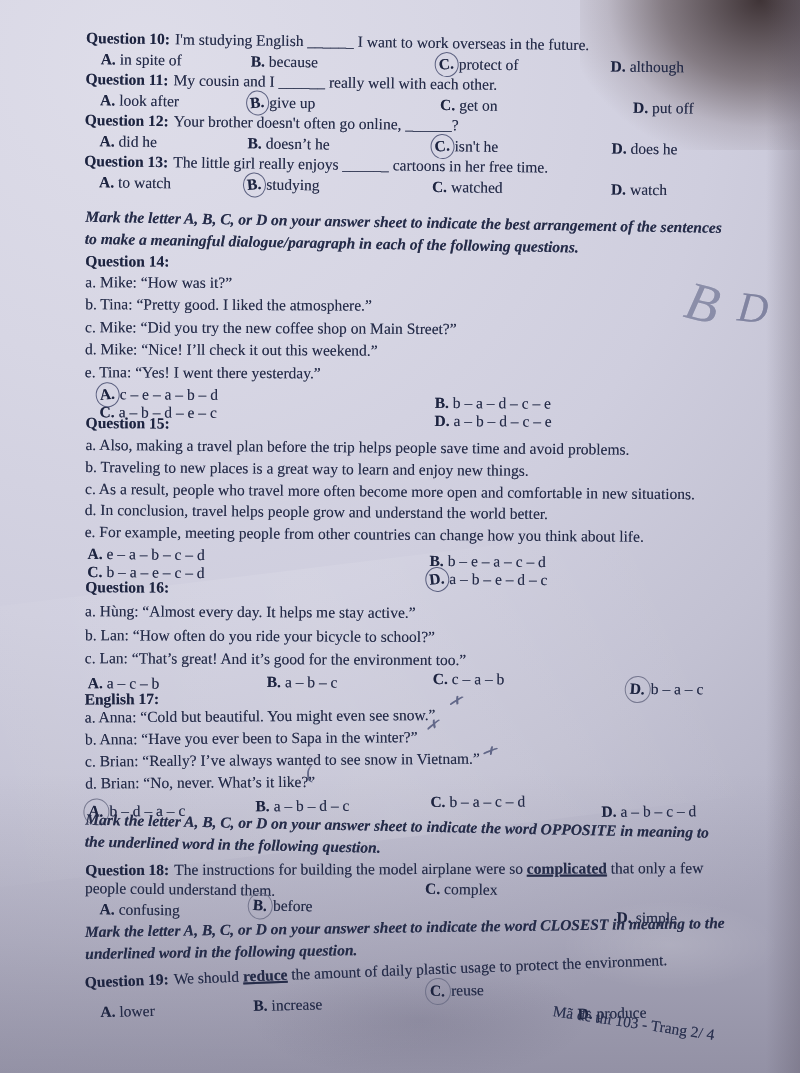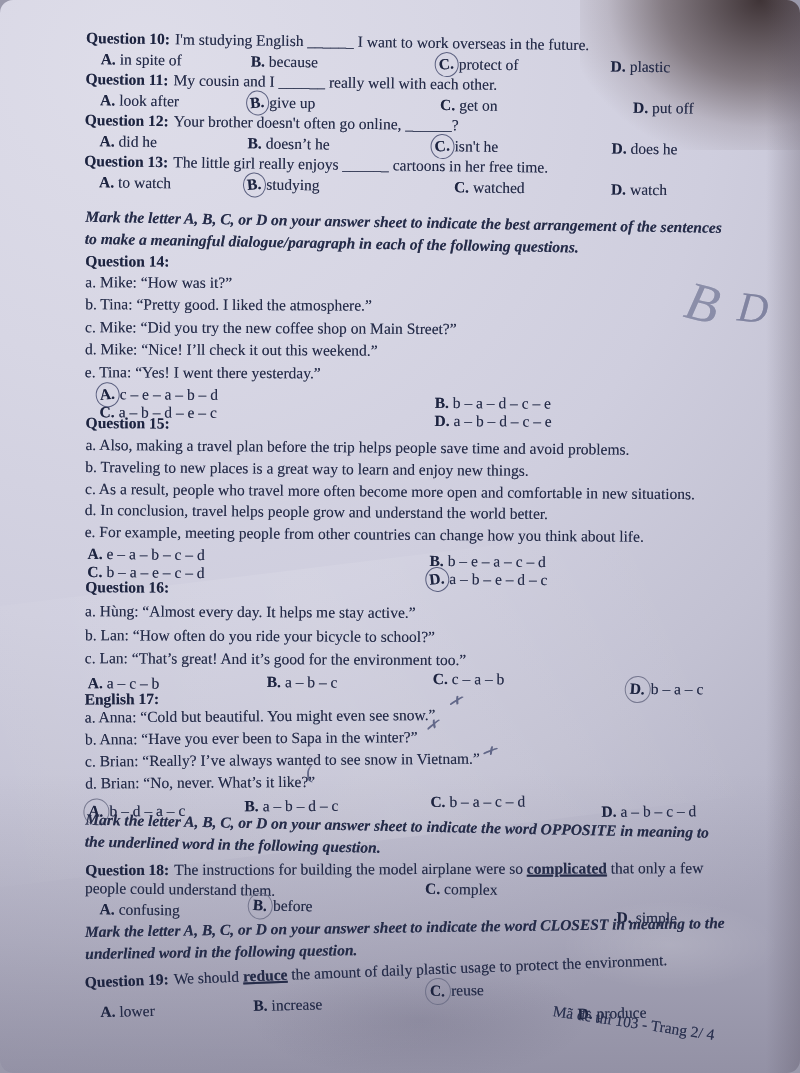--- a/index.html
+++ b/index.html
@@ -3,21 +3,20 @@
 <meta charset="utf-8">
 <style>
   html,body{margin:0;padding:0;background:#9a99ab;}
   .photo{
     position:relative;width:800px;height:1073px;overflow:hidden;
     font-family:"Liberation Serif","DejaVu Serif",serif;
     color:#252c49;
     background:
       radial-gradient(130% 95% at 18% 6%, #dedde9 0%, #d7d6e4 30%, #cfcede 55%, #c2c1d2 78%, #b1b0c3 100%);
     text-shadow:0 0 .6px rgba(37,44,73,.55);
-    border-radius:13px;
   }
   .ov{position:absolute;pointer-events:none;}
   .corner{top:-70px;right:-80px;width:300px;height:220px;
     background:radial-gradient(ellipse at 60% 32%, rgba(56,44,46,.95) 0%, rgba(82,68,70,.6) 38%, rgba(120,106,112,.25) 60%, rgba(120,106,112,0) 78%);}
   .edge-r{top:0;right:0;width:34px;height:100%;
     background:linear-gradient(to left, rgba(86,78,92,.30), rgba(86,78,92,0));}
   .shade-bottom{left:0;bottom:0;width:100%;height:300px;
     background:linear-gradient(to bottom, rgba(90,86,108,0), rgba(90,86,108,.16) 55%, rgba(78,74,96,.30) 100%);}
   .sheen{left:-10%;top:52%;width:120%;height:26%;transform:rotate(-7deg);
     background:linear-gradient(75deg, rgba(255,255,255,0), rgba(255,255,255,.10) 45%, rgba(255,255,255,0) 80%);}
@@ -55,21 +54,21 @@
   <div class="ov wrinkle-a"></div>
   <div class="ov wrinkle-b"></div>
 
   <section class="sec" style="top:32px;transform:rotate(.8deg)">
     <div class="qblock">
       <div class="qhead"><span class="qlabel">Question 10:</span><span>I'm studying English ______ I want to work overseas in the future.</span></div>
       <div class="optrow">
         <span class="opt" style="left:15px"><span class="ol">A.</span><span>in spite of</span></span>
         <span class="opt" style="left:165px"><span class="ol">B.</span><span>because</span></span>
         <span class="opt" style="left:353px"><span class="ol circ">C.</span><span>protect of</span></span>
-        <span class="opt" style="left:525px"><span class="ol">D.</span><span>plastic</span></span>
+        <span class="opt" style="left:525px"><span class="ol">D.</span><span>although</span></span>
       </div>
     </div>
     <div class="qblock">
       <div class="qhead"><span class="qlabel">Question 11:</span><span>My cousin and I ______ really well with each other.</span></div>
       <div class="optrow">
         <span class="opt" style="left:15px"><span class="ol">A.</span><span>look after</span></span>
         <span class="opt" style="left:165px"><span class="ol circ">B.</span><span>give up</span></span>
         <span class="opt" style="left:355px"><span class="ol">C.</span><span>get on</span></span>
         <span class="opt" style="left:548px"><span class="ol">D.</span><span>put off</span></span>
       </div>
@@ -81,21 +80,21 @@
         <span class="opt" style="left:163px"><span class="ol">B.</span><span>doesn’t he</span></span>
         <span class="opt" style="left:350px"><span class="ol circ">C.</span><span>isn't he</span></span>
         <span class="opt" style="left:527px"><span class="ol">D.</span><span>does he</span></span>
       </div>
     </div>
     <div class="qblock">
       <div class="qhead"><span class="qlabel">Question 13:</span><span>The little girl really enjoys ______ cartoons in her free time.</span></div>
       <div class="optrow">
         <span class="opt" style="left:15px"><span class="ol">A.</span><span>to watch</span></span>
         <span class="opt" style="left:163px"><span class="ol circ">B.</span><span>studying</span></span>
-        <span class="opt" style="left:370px"><span class="ol">C.</span><span>watched</span></span>
+        <span class="opt" style="left:348px"><span class="ol">C.</span><span>watched</span></span>
         <span class="opt" style="left:527px"><span class="ol">D.</span><span>watch</span></span>
       </div>
     </div>
   </section>
 
   <section class="sec" style="top:212px;transform:rotate(1deg)">
     <div class="instr">Mark the letter A, B, C, or D on your answer sheet to indicate the best arrangement of the sentences</div>
     <div class="instr">to make a meaningful dialogue/paragraph in each of the following questions.</div>
   </section>
 
@@ -147,21 +146,21 @@
   </section>
 
   <section class="sec" style="top:686px;transform:rotate(-.4deg)">
     <div class="qhead" style="height:18px"><span class="qlabel">English 17:</span></div>
     <div class="line" style="line-height:22px">a. Anna: “Cold but beautiful. You might even see snow.”</div>
     <div class="line" style="line-height:22px">b. Anna: “Have you ever been to Sapa in the winter?”</div>
     <div class="line" style="line-height:22px">c. Brian: “Really? I’ve always wanted to see snow in Vietnam.”</div>
     <div class="line" style="line-height:22px">d. Brian: “No, never. What’s it like?”</div>
     <div class="optrow" style="height:24px;margin-top:2px">
       <span class="opt" style="left:3px;top:4px"><span class="ol circ2">A.</span><span>b – d – a – c</span></span>
-      <span class="opt" style="left:159px;top:0"><span class="ol">B.</span><span>a – b – d – c</span></span>
+      <span class="opt" style="left:170px;top:0"><span class="ol">B.</span><span>a – b – d – c</span></span>
       <span class="opt" style="left:345px;top:-3px"><span class="ol">C.</span><span>b – a – c – d</span></span>
       <span class="opt" style="left:516px;top:8px"><span class="ol">D.</span><span>a – b – c – d</span></span>
     </div>
   </section>
 
   <section class="sec" style="top:816px;transform:rotate(1.2deg)">
     <div class="instr">Mark the letter A, B, C, or D on your answer sheet to indicate the word OPPOSITE in meaning to</div>
     <div class="instr">the underlined word in the following question.</div>
   </section>
 

